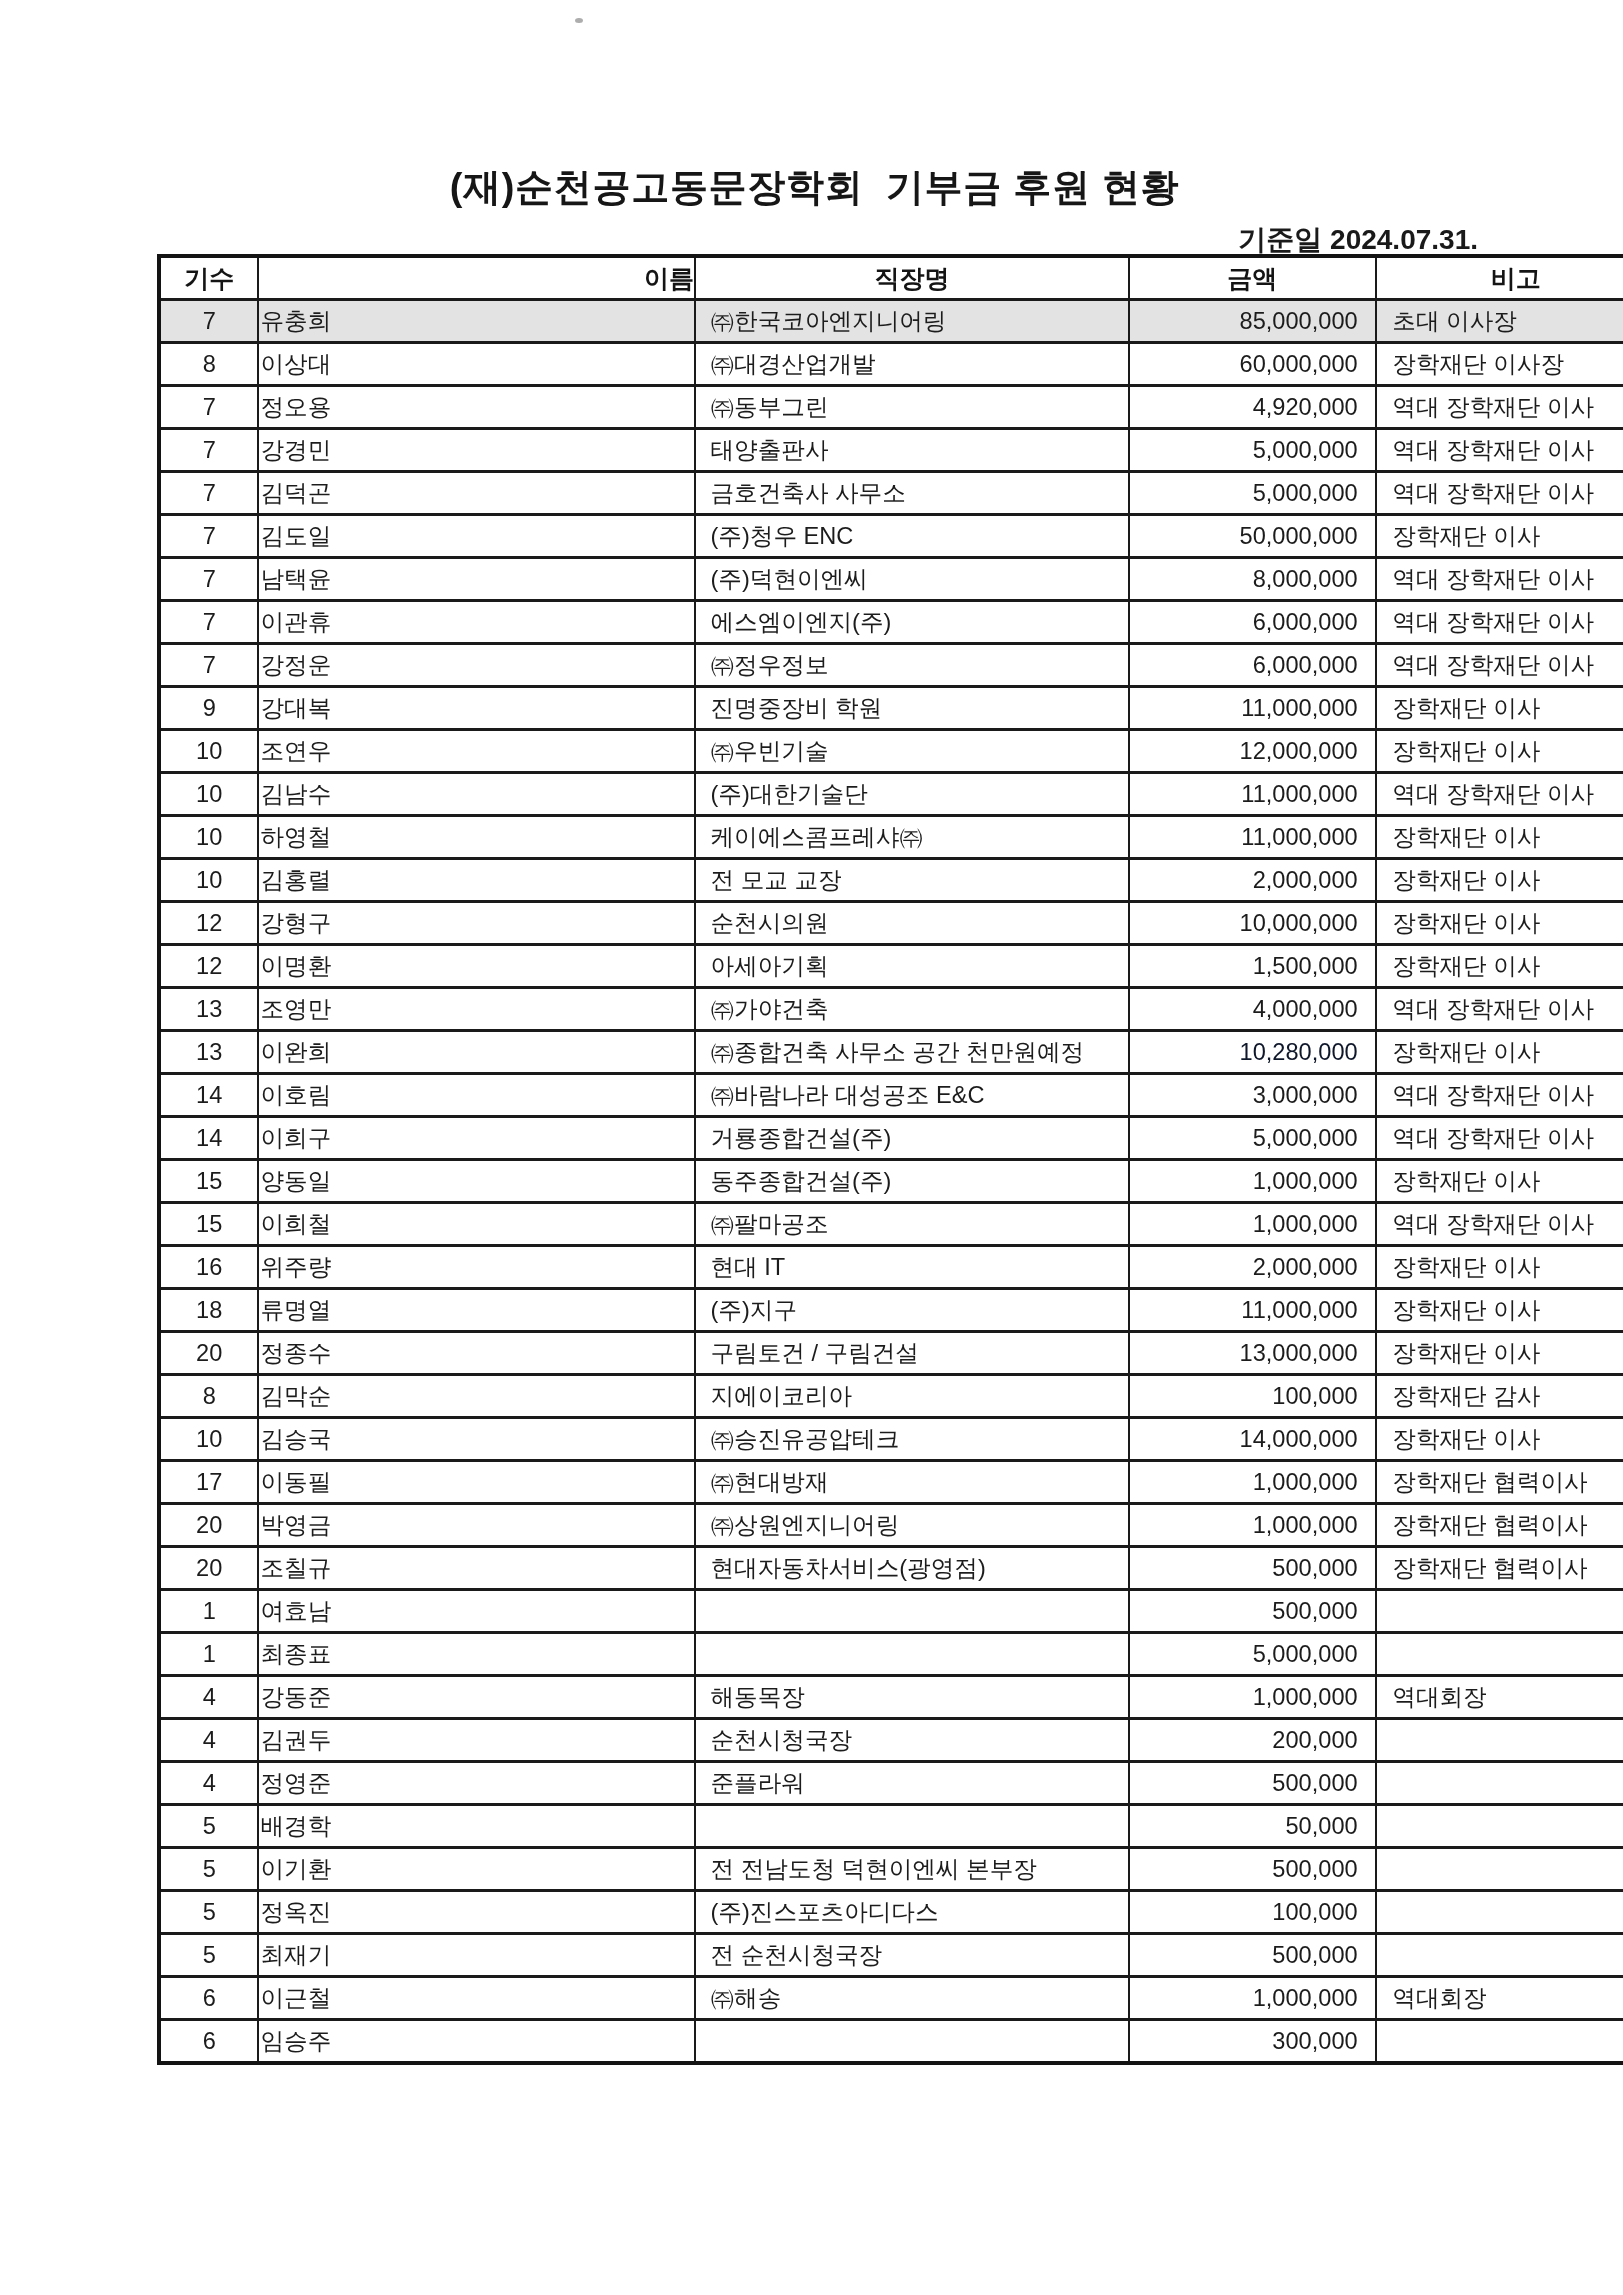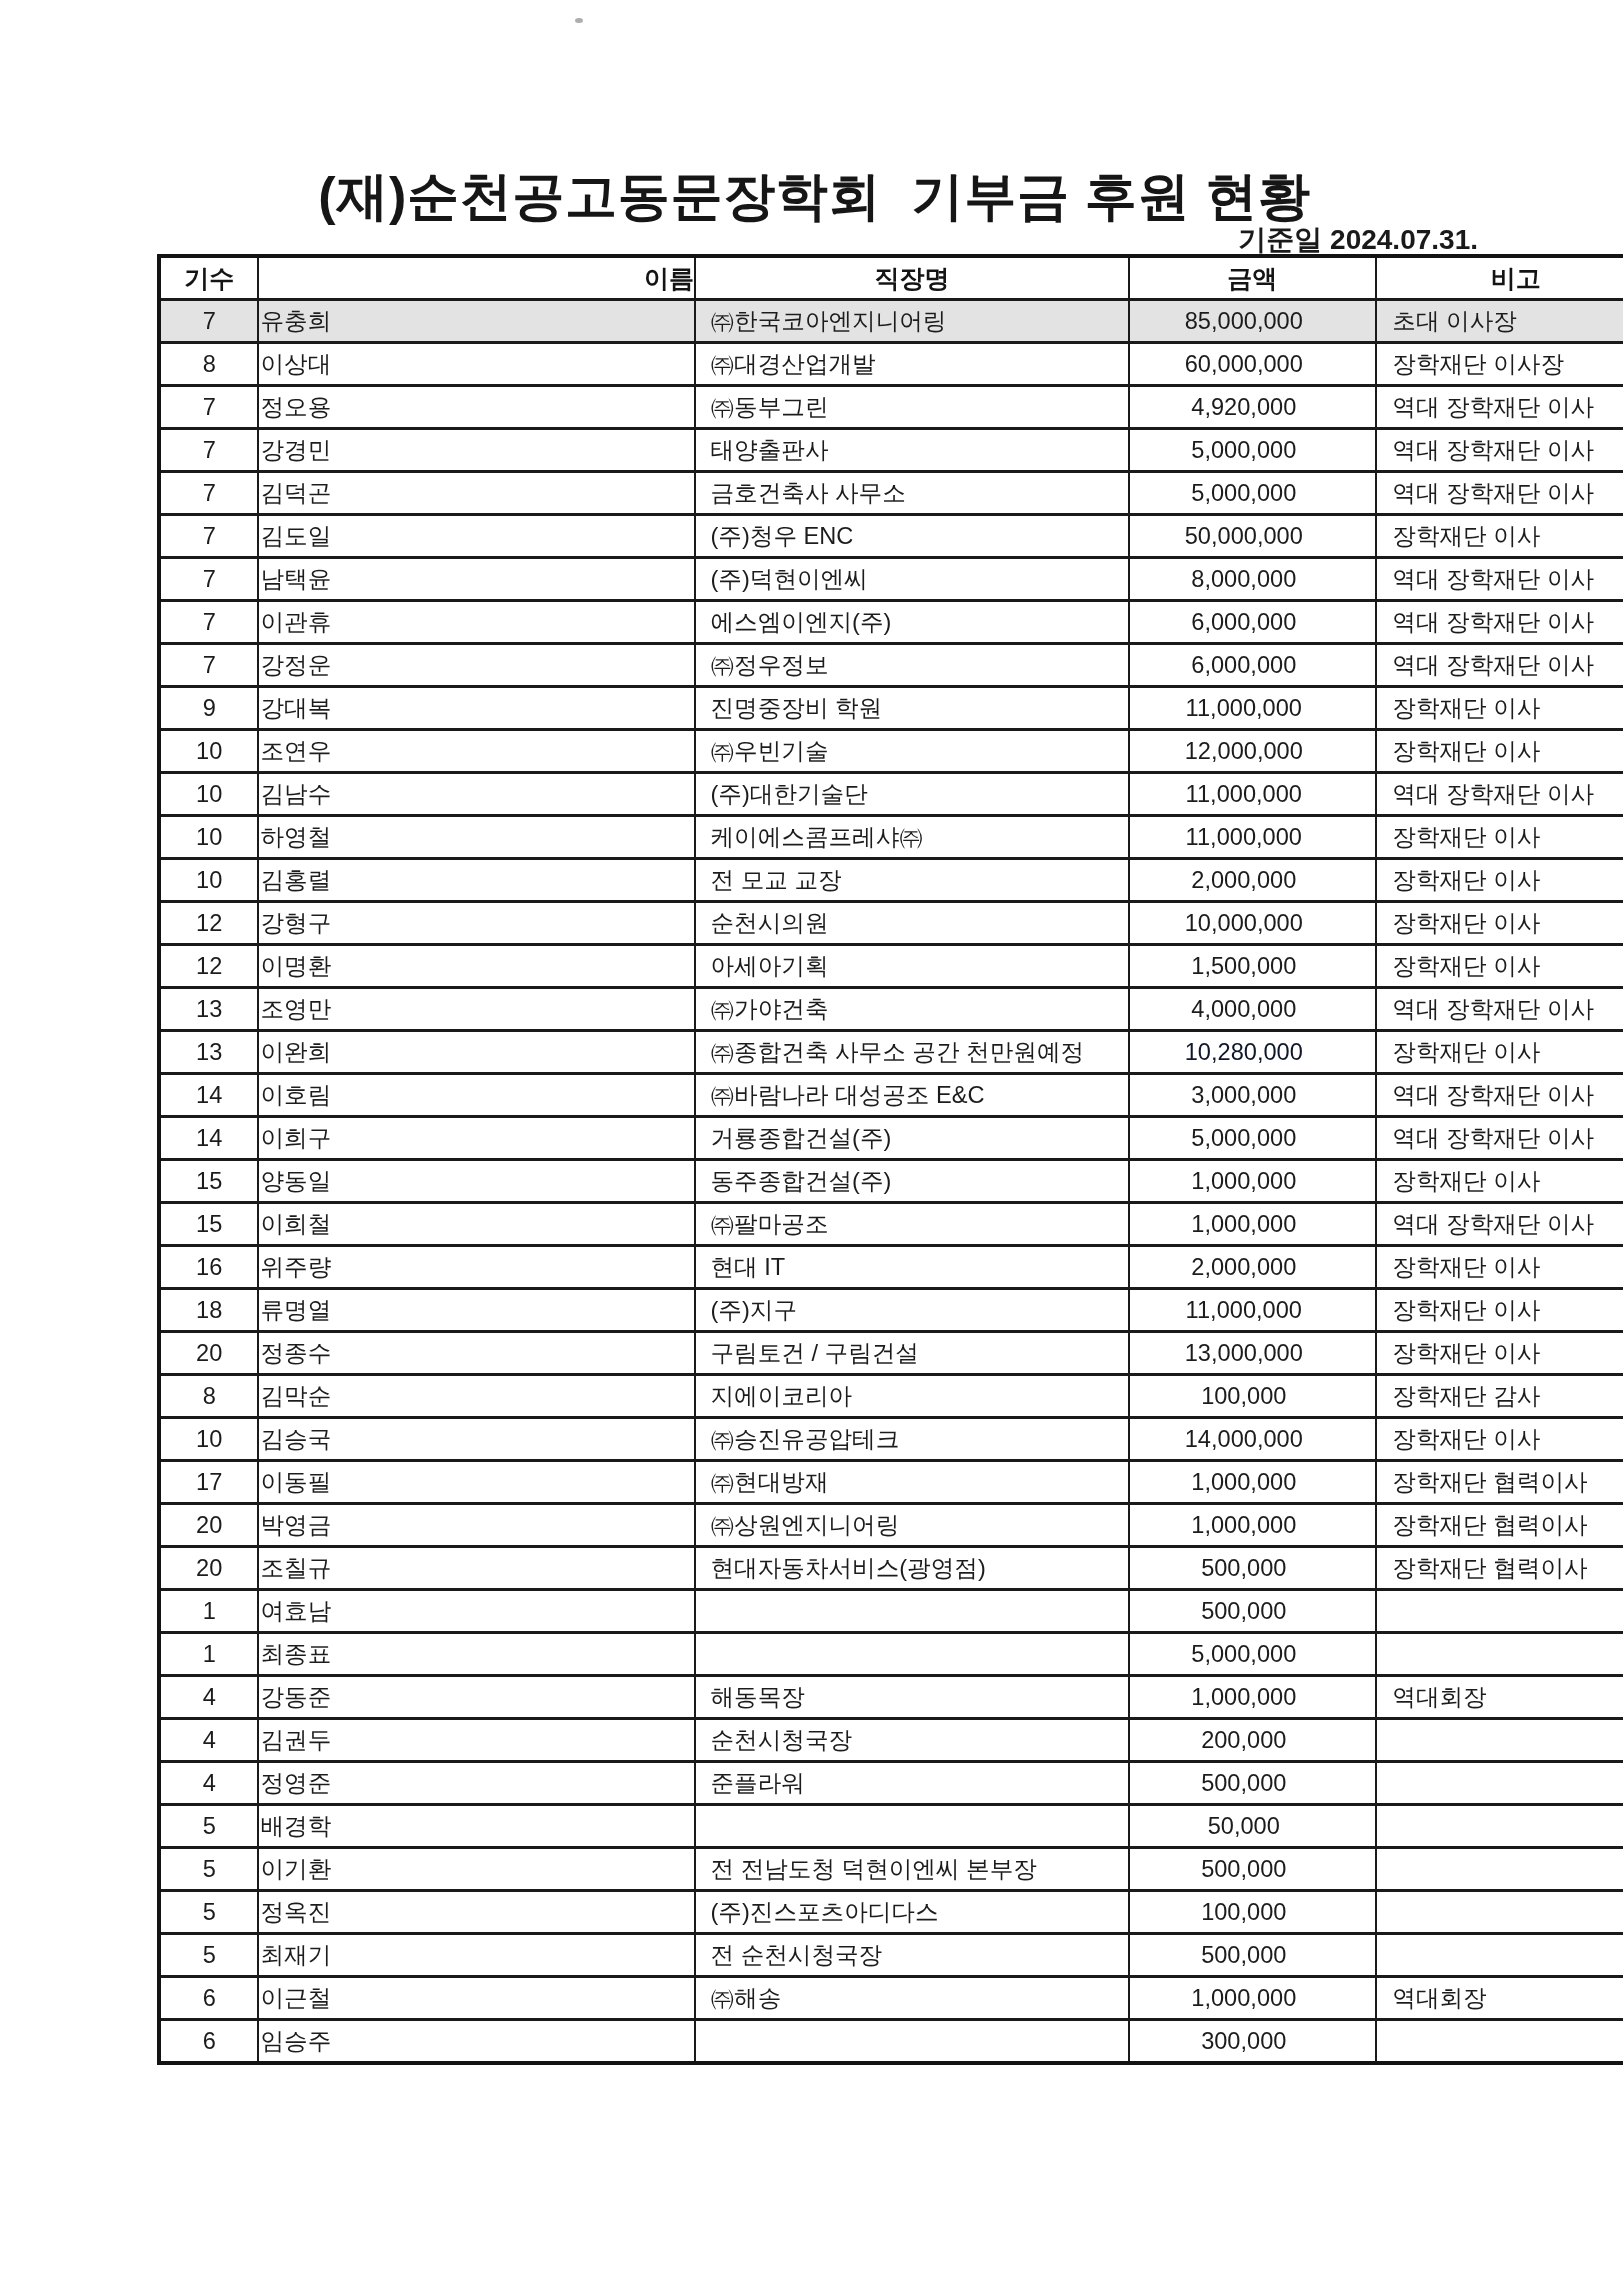--- a/index.html
+++ b/index.html
@@ -24,21 +24,21 @@
     background: #8a8a8a;
     border-radius: 50%;
     opacity: .7;
   }
   .doc-title {
     position: absolute;
     left: 149px;
     top: 162px;
     width: 1331px;
     text-align: center;
-    font-size: 52px;
+    font-size: 38px;
     font-weight: bold;
     letter-spacing: 0.7px;
     white-space: pre;
     color: #161616;
   }
   .date-line {
     position: absolute;
     left: 149px;
     top: 221px;
     width: 1329px;
@@ -74,21 +74,21 @@
     font-weight: bold;
     font-size: 25px;
     text-align: center;
     color: #141414;
   }
   
   table.donations th:nth-child(2) { text-align: right; padding-left: 17px; }
   table.donations td:nth-child(1) { text-align: center; }
   table.donations td:nth-child(2) { text-align: left; padding-left: 1px; }
   table.donations td:nth-child(3) { text-align: left; padding-left: 14.4px; }
-  table.donations td:nth-child(4) { text-align: center; padding-right: 17px; }
+  table.donations td:nth-child(4) { text-align: right; padding-right: 17px; }
   table.donations td:nth-child(5) { text-align: left; padding-left: 15.7px; }
   tr.highlight td { background: #e3e3e3; }
   td.muted { color: #0f172a; }
   td.small { font-size: 19.6px; }
 </style>
 </head>
 <body>
 
 <div class="speck"></div>
 

